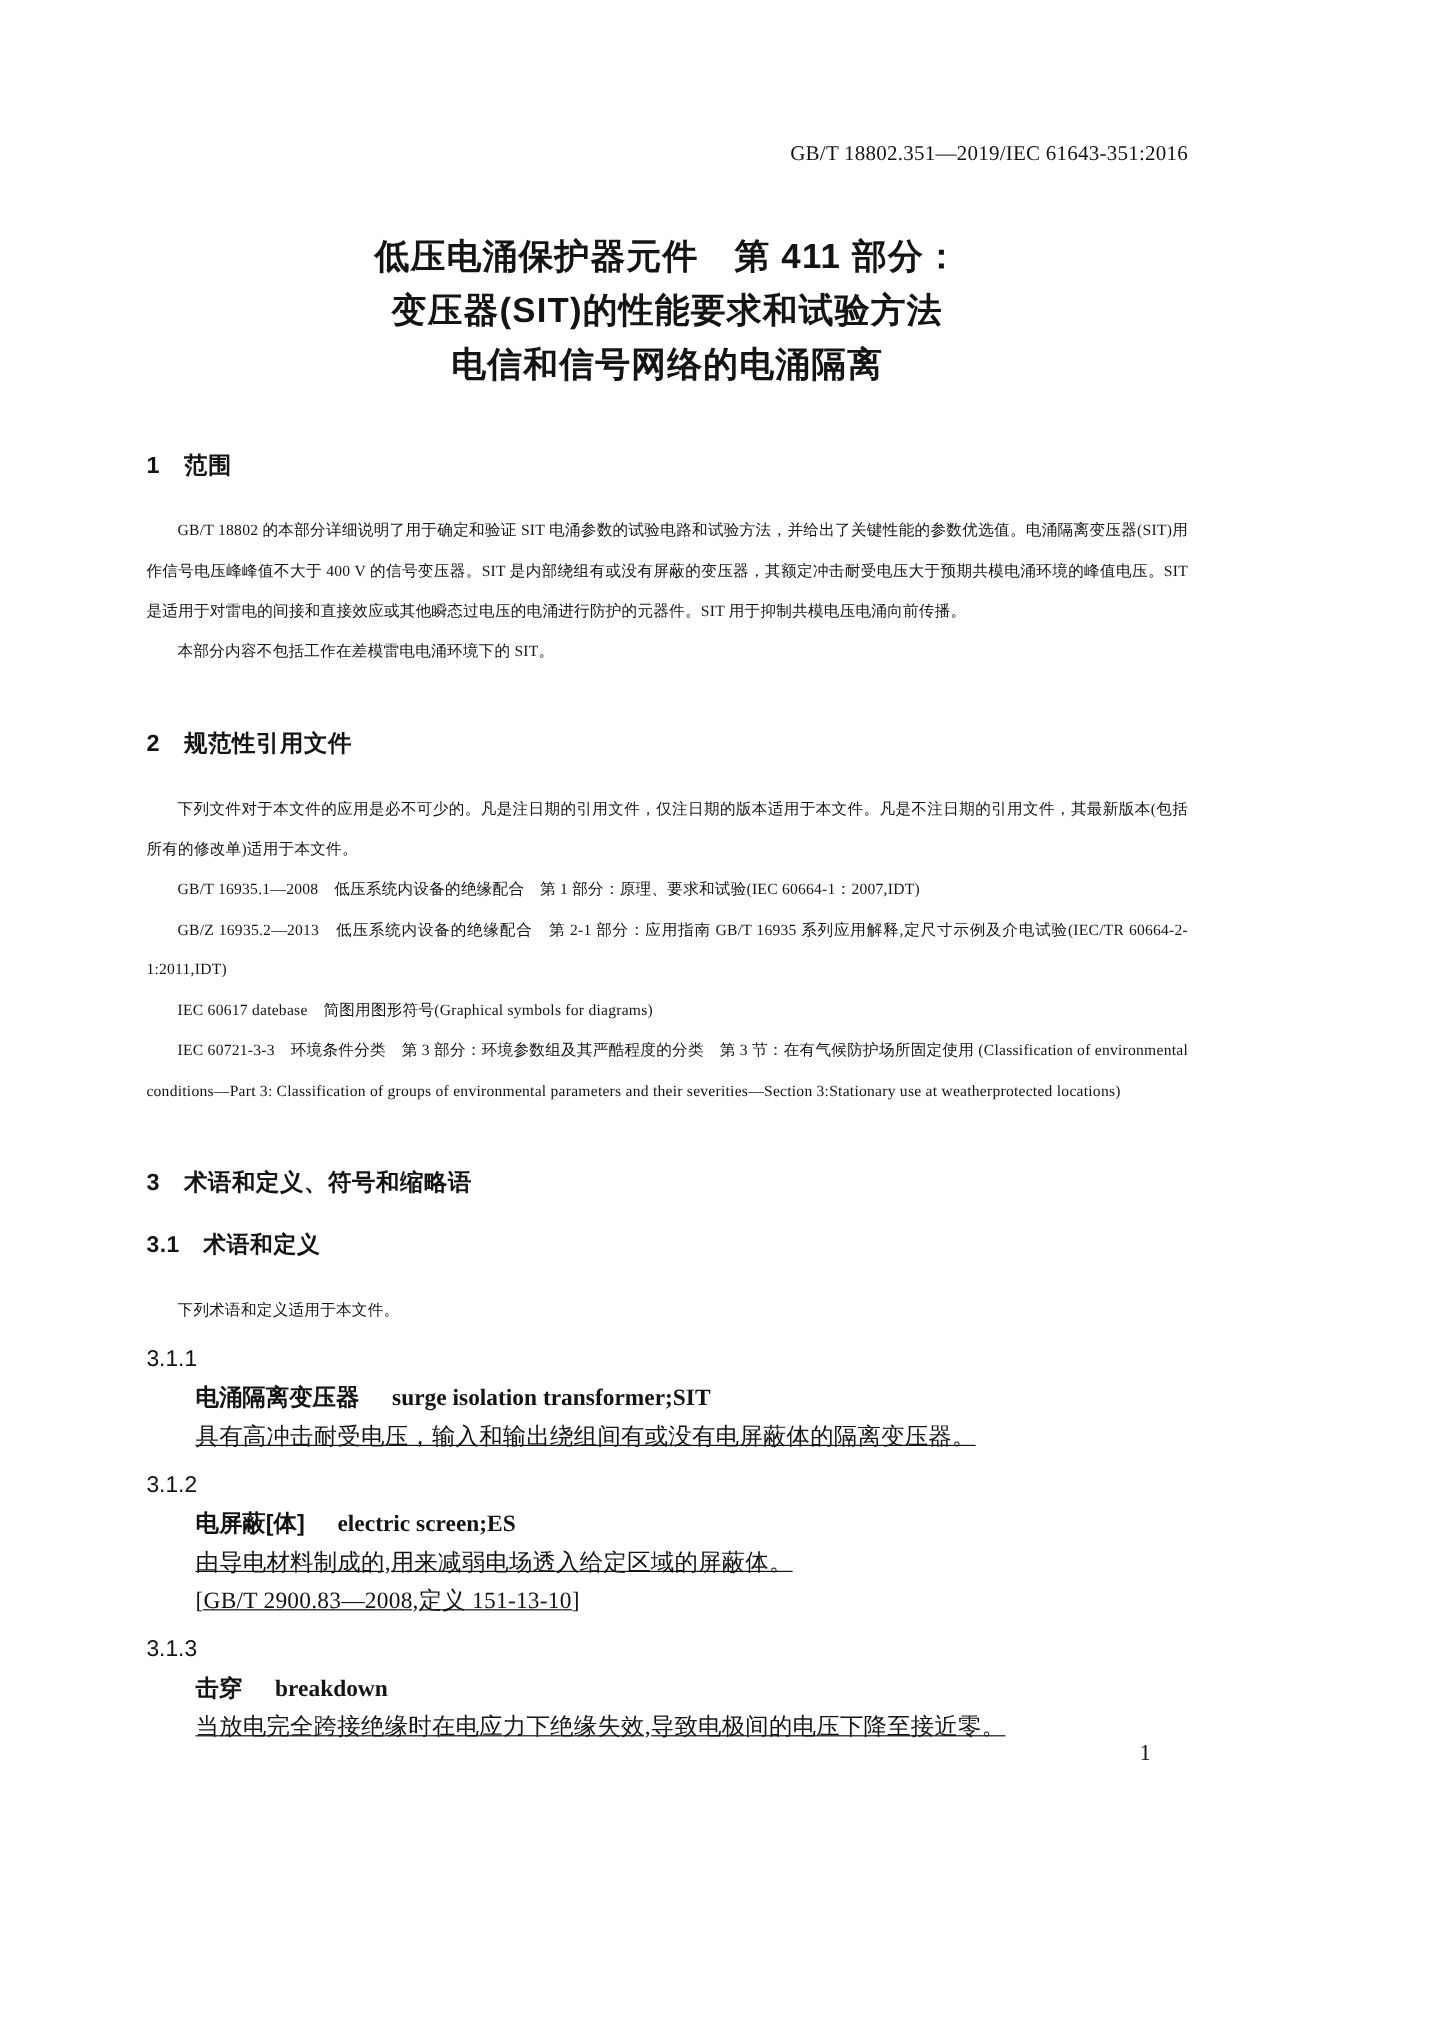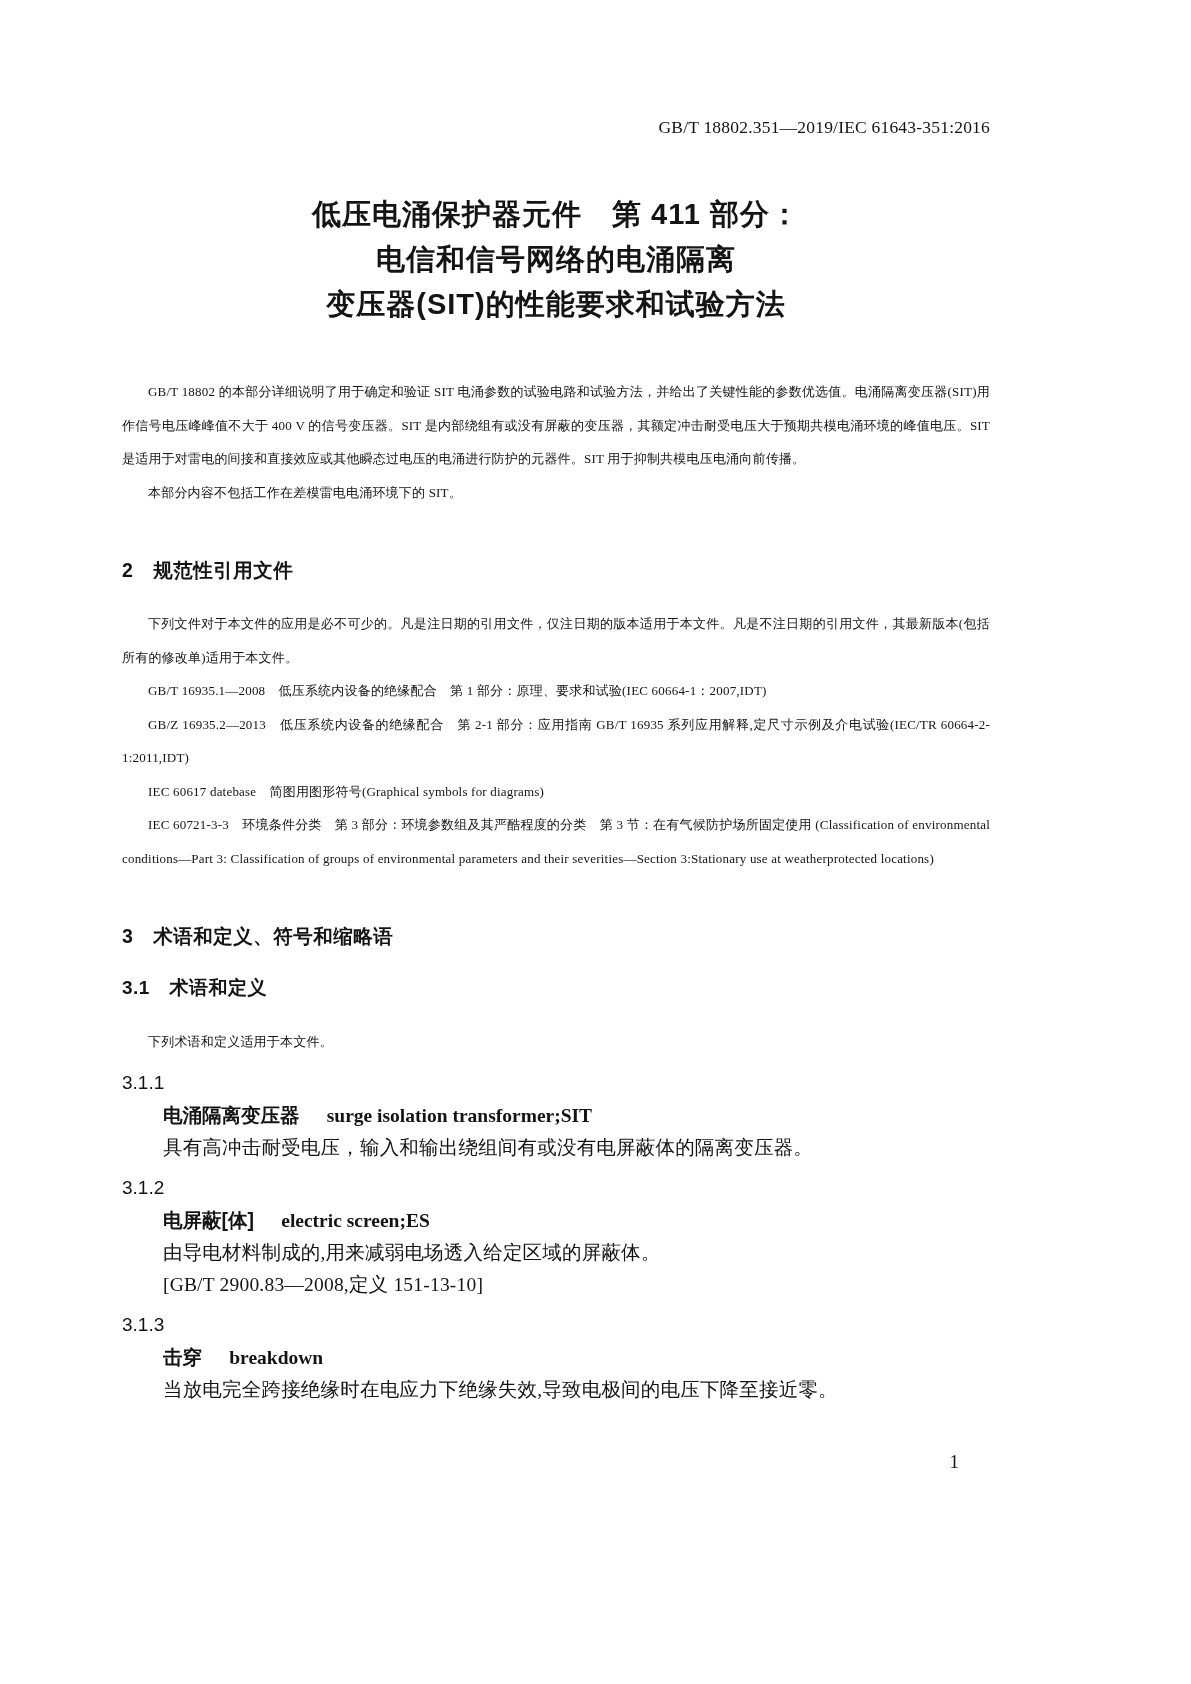--- a/index.html
+++ b/index.html
@@ -78,43 +78,45 @@
   .term-en {
     margin-left: 1.4em;
     font-family: "Liberation Serif", "DejaVu Serif", serif;
   }
   .term-def, .term-source {
     padding-left: 2.1em;
     font-size: 19.5px;
     line-height: 32px;
     text-align: justify;
     letter-spacing: 0.2px;
+    text-decoration: underline;
   }
   .page-number {
     position: absolute;
     right: 232px;
     top: 1450px;
     font-size: 19px;
     line-height: 24px;
   }
 </style>
 </head>
 <body>
 
 <div class="page">
 
   <div class="doc-number">GB/T 18802.351—2019/IEC 61643-351:2016</div>
 
   <div class="doc-title">
     <div>低压电涌保护器元件　第 411 部分：</div>
+    <div>变压器(SIT)的性能要求和试验方法</div>
     <div>电信和信号网络的电涌隔离</div>
-    <div>变压器(SIT)的性能要求和试验方法</div>
   </div>
 
   <div class="section">
+    <div class="section-heading">1　范围</div>
     <div class="body-block">
       <p>GB/T 18802 的本部分详细说明了用于确定和验证 SIT 电涌参数的试验电路和试验方法，并给出了关键性能的参数优选值。电涌隔离变压器(SIT)用作信号电压峰峰值不大于 400 V 的信号变压器。SIT 是内部绕组有或没有屏蔽的变压器，其额定冲击耐受电压大于预期共模电涌环境的峰值电压。SIT 是适用于对雷电的间接和直接效应或其他瞬态过电压的电涌进行防护的元器件。SIT 用于抑制共模电压电涌向前传播。</p>
       <p>本部分内容不包括工作在差模雷电电涌环境下的 SIT。</p>
     </div>
   </div>
 
   <div class="section">
     <div class="section-heading">2　规范性引用文件</div>
     <div class="body-block">
       <p>下列文件对于本文件的应用是必不可少的。凡是注日期的引用文件，仅注日期的版本适用于本文件。凡是不注日期的引用文件，其最新版本(包括所有的修改单)适用于本文件。</p>

